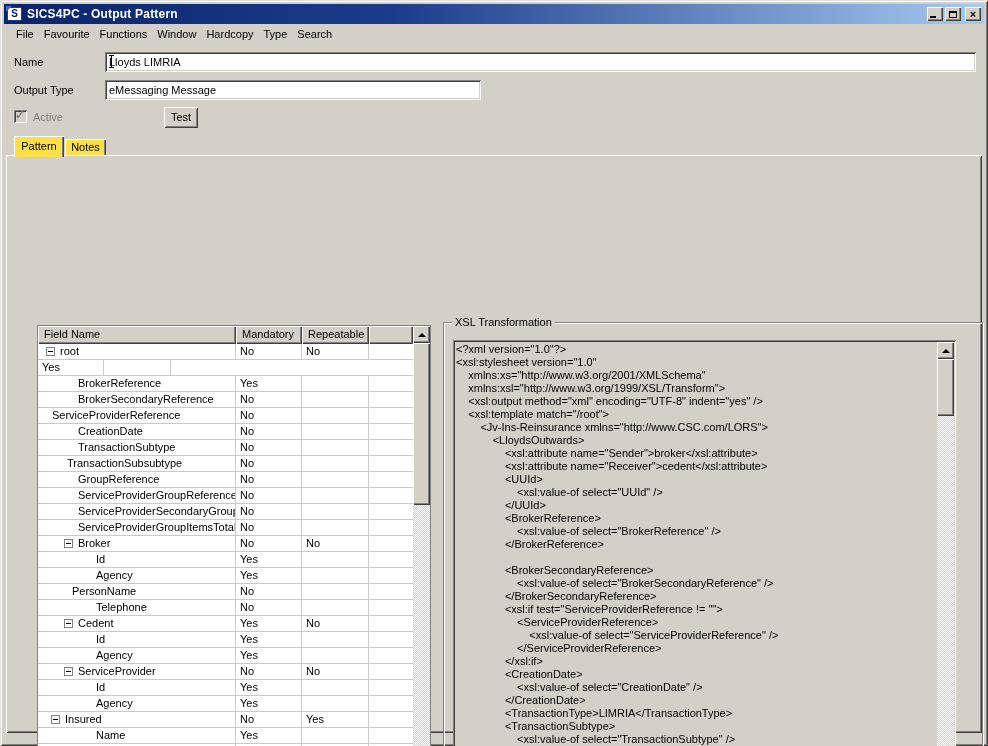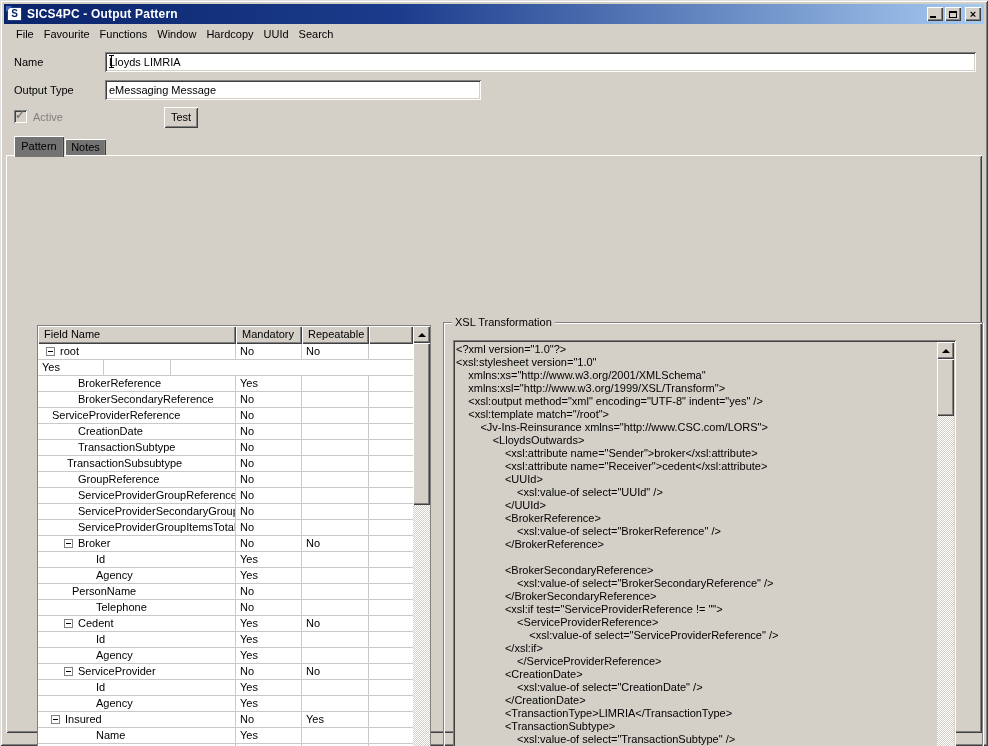--- a/index.html
+++ b/index.html
@@ -64,21 +64,21 @@
   .disabled-text { color:#808080; }
 
   .btn {
     position:absolute; background:#d4d0c8; text-align:center; cursor:default;
     box-shadow: inset 1px 1px 0 #fff, inset -1px -1px 0 #404040,
                 inset 2px 2px 0 #d4d0c8, inset -2px -2px 0 #808080;
   }
   .test-btn { left:164px; top:107px; width:34px; height:21px; line-height:20px; }
 
   
-  .tab { position:absolute; background:#737373; text-align:center;
+  .tab { position:absolute; background:#fde047; text-align:center;
     box-shadow: inset 1px 0 0 #fff, inset 0 1px 0 #fff, inset -1px 0 0 #404040, inset -2px 0 0 #808080; }
   .tab.active { left:14px; top:136px; width:50px; height:21px; line-height:20px; z-index:3; }
   .tab.inactive { left:65px; top:139px; width:41px; height:17px; line-height:16px; z-index:1; }
 
   .tabpanel {
     position:absolute; left:6px; top:155px; width:976px; height:578px; background:#d4d0c8; z-index:2;
     box-shadow: inset 1px 1px 0 #fff, inset -1px -1px 0 #404040,
                 inset 2px 2px 0 #d4d0c8, inset -2px -2px 0 #808080;
   }
 
@@ -145,21 +145,21 @@
         </span>
     </span>
   </div>
 
   <div class="menubar">
       <div class="menu-item" style="display: inline-block;">File</div>
       <div class="menu-item" style="display: inline-block;">Favourite</div>
       <div class="menu-item" style="display: inline-block;">Functions</div>
       <div class="menu-item" style="display: inline-block;">Window</div>
       <div class="menu-item" style="display: inline-block;">Hardcopy</div>
-      <div class="menu-item" style="display: inline-block;">UUId</div>
+      <div class="menu-item" style="display: inline-block;">Type</div>
       <div class="menu-item" style="display: inline-block;">Search</div>
     </div>
 
   <span class="lbl" style="left:14px; top:56px;">Name</span>
   <div class="field sunken" style="left:105px; top:52px; width:871px;">
     <span class="ibeam"></span>
     <span>Lloyds LIMRIA</span>
   </div>
 
   <span class="lbl" style="left:14px; top:84px;">Output Type</span>
@@ -451,22 +451,22 @@
             <div class="xsl-line">                &lt;BrokerReference&gt;</div>
             <div class="xsl-line">                    &lt;xsl:value-of select="BrokerReference" /&gt;</div>
             <div class="xsl-line">                &lt;/BrokerReference&gt;</div>
             <div class="xsl-line">&nbsp;</div>
             <div class="xsl-line">                &lt;BrokerSecondaryReference&gt;</div>
             <div class="xsl-line">                    &lt;xsl:value-of select="BrokerSecondaryReference" /&gt;</div>
             <div class="xsl-line">                &lt;/BrokerSecondaryReference&gt;</div>
             <div class="xsl-line">                &lt;xsl:if test="ServiceProviderReference != ""&gt;</div>
             <div class="xsl-line">                    &lt;ServiceProviderReference&gt;</div>
             <div class="xsl-line">                        &lt;xsl:value-of select="ServiceProviderReference" /&gt;</div>
+            <div class="xsl-line">                    &lt;/ServiceProviderReference&gt;</div>
             <div class="xsl-line">                &lt;/xsl:if&gt;</div>
-            <div class="xsl-line">                    &lt;/ServiceProviderReference&gt;</div>
             <div class="xsl-line">                &lt;CreationDate&gt;</div>
             <div class="xsl-line">                    &lt;xsl:value-of select="CreationDate" /&gt;</div>
             <div class="xsl-line">                &lt;/CreationDate&gt;</div>
             <div class="xsl-line">                &lt;TransactionType&gt;LIMRIA&lt;/TransactionType&gt;</div>
             <div class="xsl-line">                &lt;TransactionSubtype&gt;</div>
             <div class="xsl-line">                    &lt;xsl:value-of select="TransactionSubtype" /&gt;</div>
           </div>
         <div class="vscroll">
           <span class="sb-btn sb-up">
               <span class="arr-up"></span>

